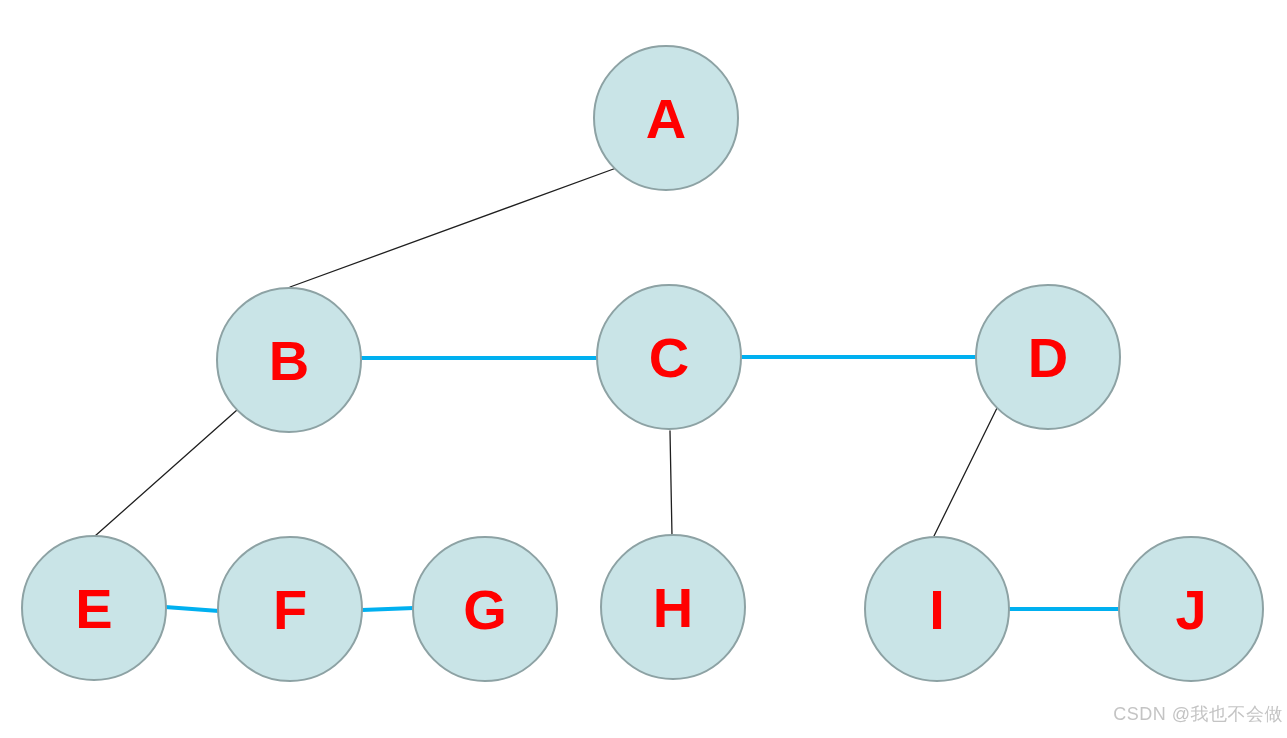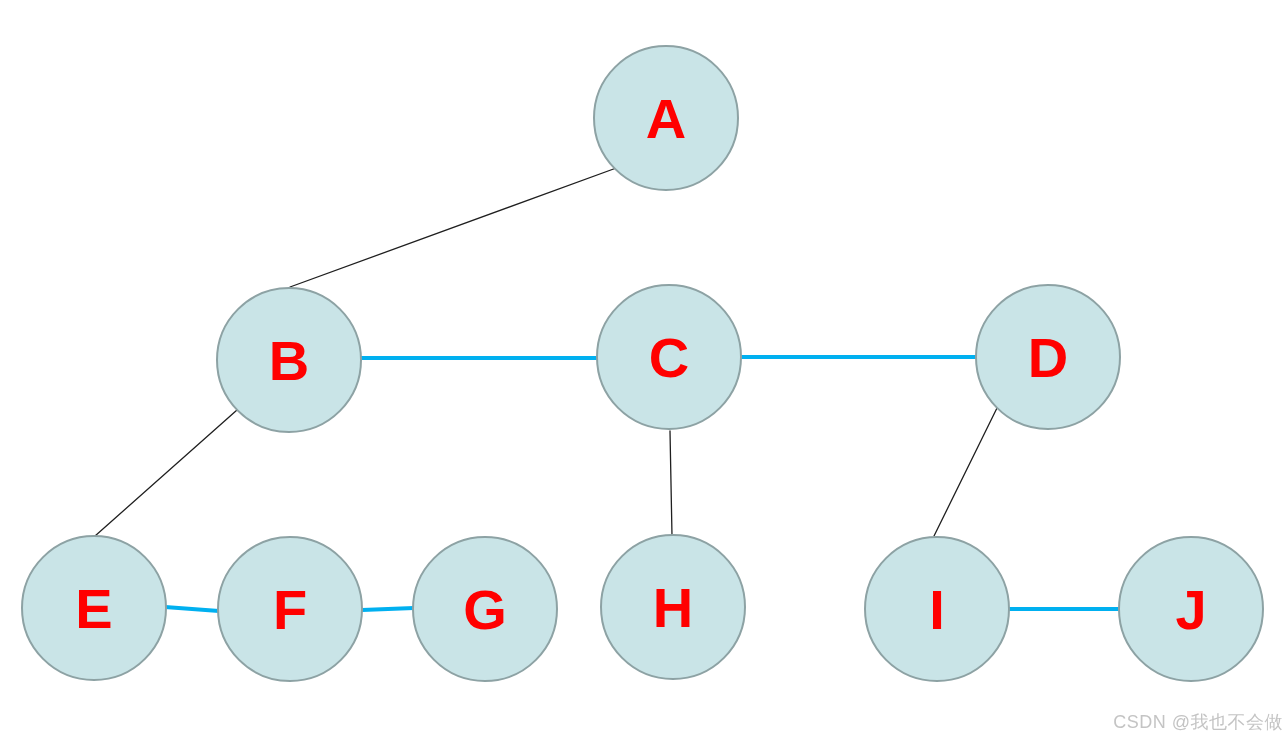--- a/index.html
+++ b/index.html
@@ -24,21 +24,21 @@
   .node-label {
     font-family: "Liberation Sans", sans-serif;
     font-size: 56px;
     font-weight: bold;
     text-anchor: middle;
     dominant-baseline: central;
   }
   .watermark {
     position: absolute;
     right: 4px;
-    bottom: 4px;
+    bottom: 12px;
     font-size: 18px;
     color: #c4c4c4;
     letter-spacing: 0.5px;
     user-select: none;
     white-space: nowrap;
   }
 </style>
 </head>
 <body>
 

